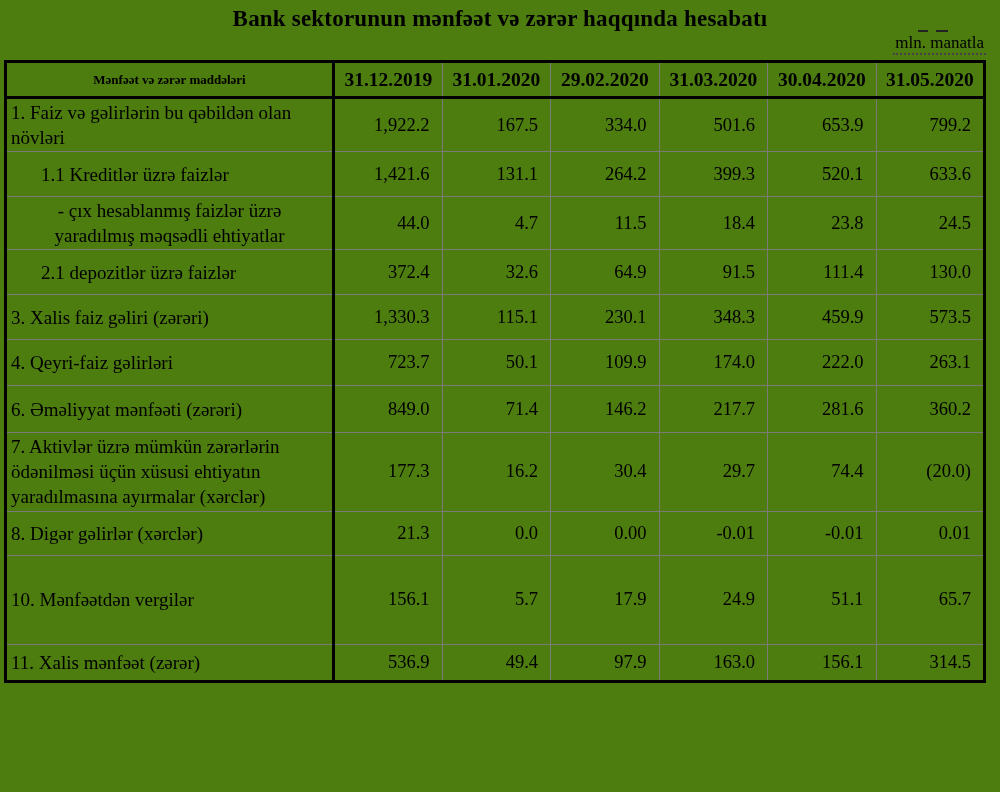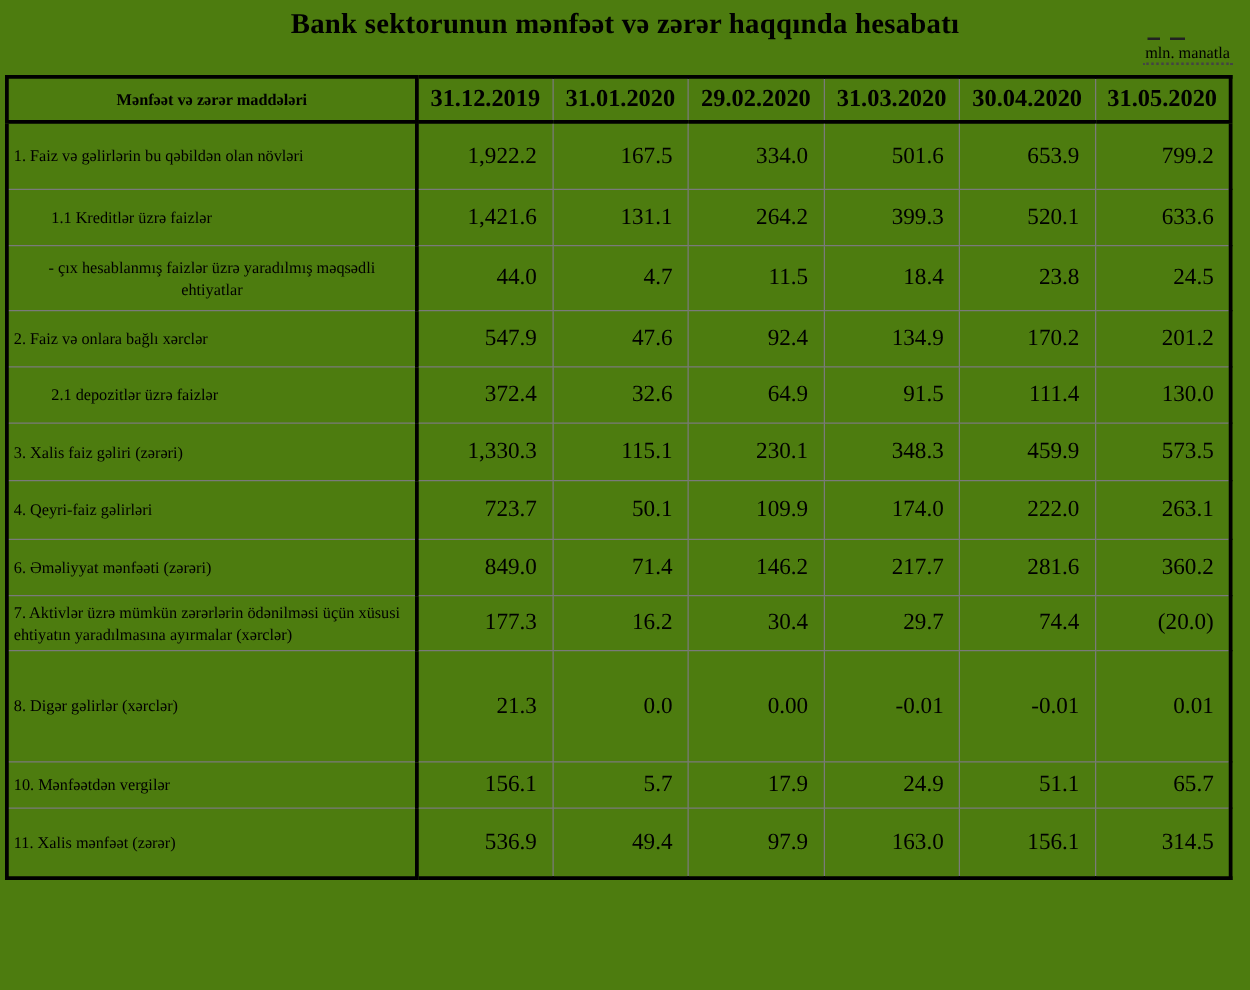--- a/index.html
+++ b/index.html
@@ -27,21 +27,21 @@
     font-weight: bold;
     letter-spacing: 0.2px;
   }
   .unit-note-wrap {
     position: absolute;
     top: 33px;
     right: 14px;
     height: 26px;
   }
   .unit-note {
-    font-size: 13px;
+    font-size: 17px;
     padding: 0 2px 1px 2px;
     border-bottom: 2px dotted #444444;
   }
   .dash {
     position: absolute;
     height: 2px;
     background: #222222;
     top: -3px;
   }
   .dash1 { right: 58px; width: 10px; }
@@ -76,21 +76,21 @@
     text-align: center;
     padding: 0 2px;
   }
   thead th.label-col {
     font-size: 13px;
   }
   .label-col {
     border-right: 3px solid #000000 !important;
   }
   tbody td.label-col {
-    font-size: 13px;
+    font-size: 19px;
     line-height: 1.32;
     text-align: left;
     padding: 1px 4px 1px 4px;
   }
   tbody td.label-col.indent-sub {
     padding-left: 34px;
   }
   tbody td.label-col.indent-center {
     text-align: center;
     padding-left: 10px;
@@ -176,29 +176,20 @@
         <tr>
           <td class="label-col indent-center">-  çıx hesablanmış faizlər üzrə yaradılmış məqsədli ehtiyatlar</td>
           <td class="num">44.0</td>
           <td class="num">4.7</td>
           <td class="num">11.5</td>
           <td class="num">18.4</td>
           <td class="num">23.8</td>
           <td class="num">24.5</td>
         </tr>
         <tr>
-          <td class="label-col">2. Faiz və onlara bağlı xərclər</td>
-          <td class="num">547.9</td>
-          <td class="num">47.6</td>
-          <td class="num">92.4</td>
-          <td class="num">134.9</td>
-          <td class="num">170.2</td>
-          <td class="num">201.2</td>
-        </tr>
-        <tr>
           <td class="label-col indent-sub">2.1 depozitlər üzrə faizlər</td>
           <td class="num">372.4</td>
           <td class="num">32.6</td>
           <td class="num">64.9</td>
           <td class="num">91.5</td>
           <td class="num">111.4</td>
           <td class="num">130.0</td>
         </tr>
         <tr>
           <td class="label-col">3. Xalis faiz gəliri (zərəri)</td>

